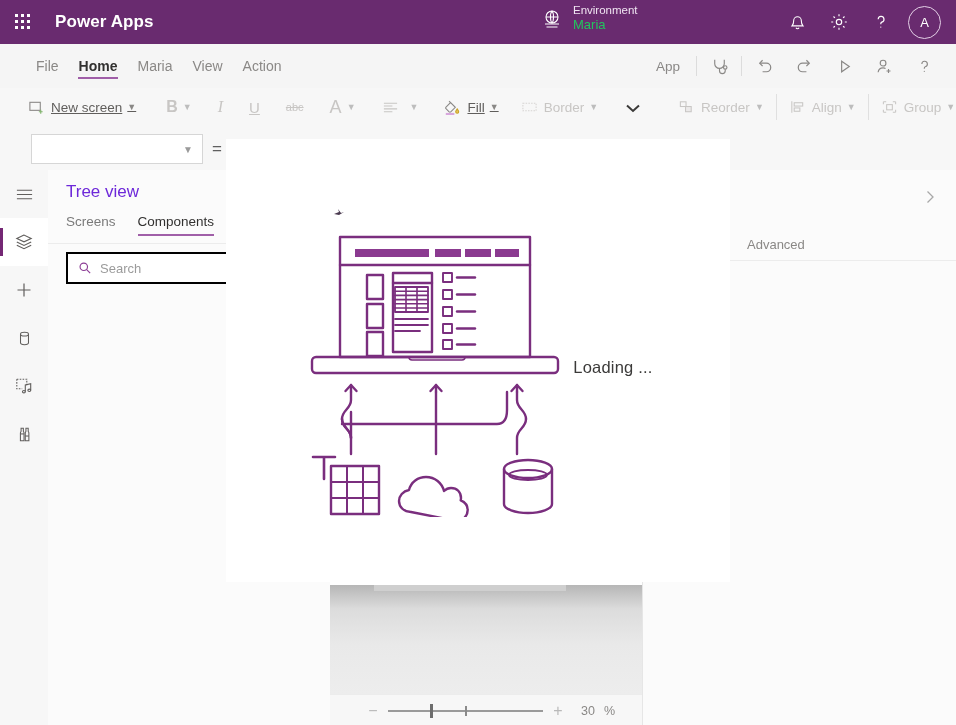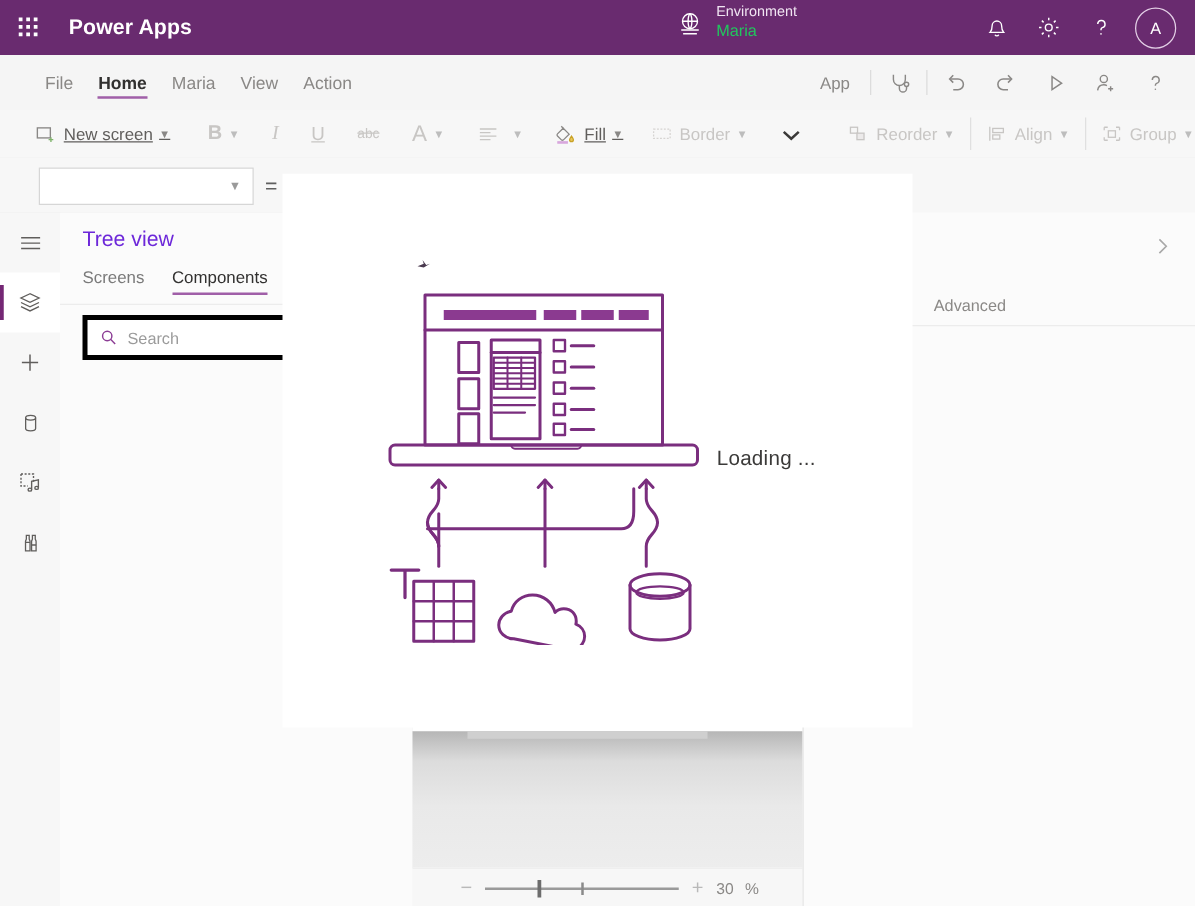--- a/index.html
+++ b/index.html
@@ -198,21 +198,21 @@
     background: #a05fa8;
   }
   .tree-sep {
     position: absolute; left: 0; right: 0; top: 73px;
     height: 1px; background: #ececec;
   }
   .search-box {
     position: absolute; left: 18px; top: 82px;
     width: 246px; height: 28px;
     background: #ffffff;
-    border: 4px solid #000000;
+    border: 2px solid #000000;
     display: flex; align-items: center;
     cursor: text;
   }
   .search-box .sicon { margin: 0 8px 0 10px; display:flex; }
   .search-box .sph { font-size: 13px; color: #9b9b9b; }
 
   
   .canvas-area {
     position: absolute; left: 330px; top: 170px;
     width: 626px; height: 555px;
@@ -254,21 +254,21 @@
     height: 2px; background: #9a9a9a;
   }
   .zm-thumb {
     position: absolute; left: 42px; top: 1px;
     width: 3px; height: 14px; background: #6d6d6d;
   }
   .zm-tick {
     position: absolute; left: 77px; top: 3px;
     width: 1.5px; height: 10px; background: #8a8a8a;
   }
-  .zm-val { font-size: 12.5px; color: #8a8886; margin-left: 4px; }
+  .zm-val { font-size: 12.5px; color: #8a8886; margin-left: 12px; }
   .zm-pct { font-size: 12.5px; color: #8a8886; margin-left: 9px; }
 
   
   .proppanel {
     position: absolute; left: 642px; top: 170px;
     width: 314px; height: 555px;
     background: #fbfbfb;
     border-left: 1px solid #e6e6e6;
   }
   .prop-expand {

